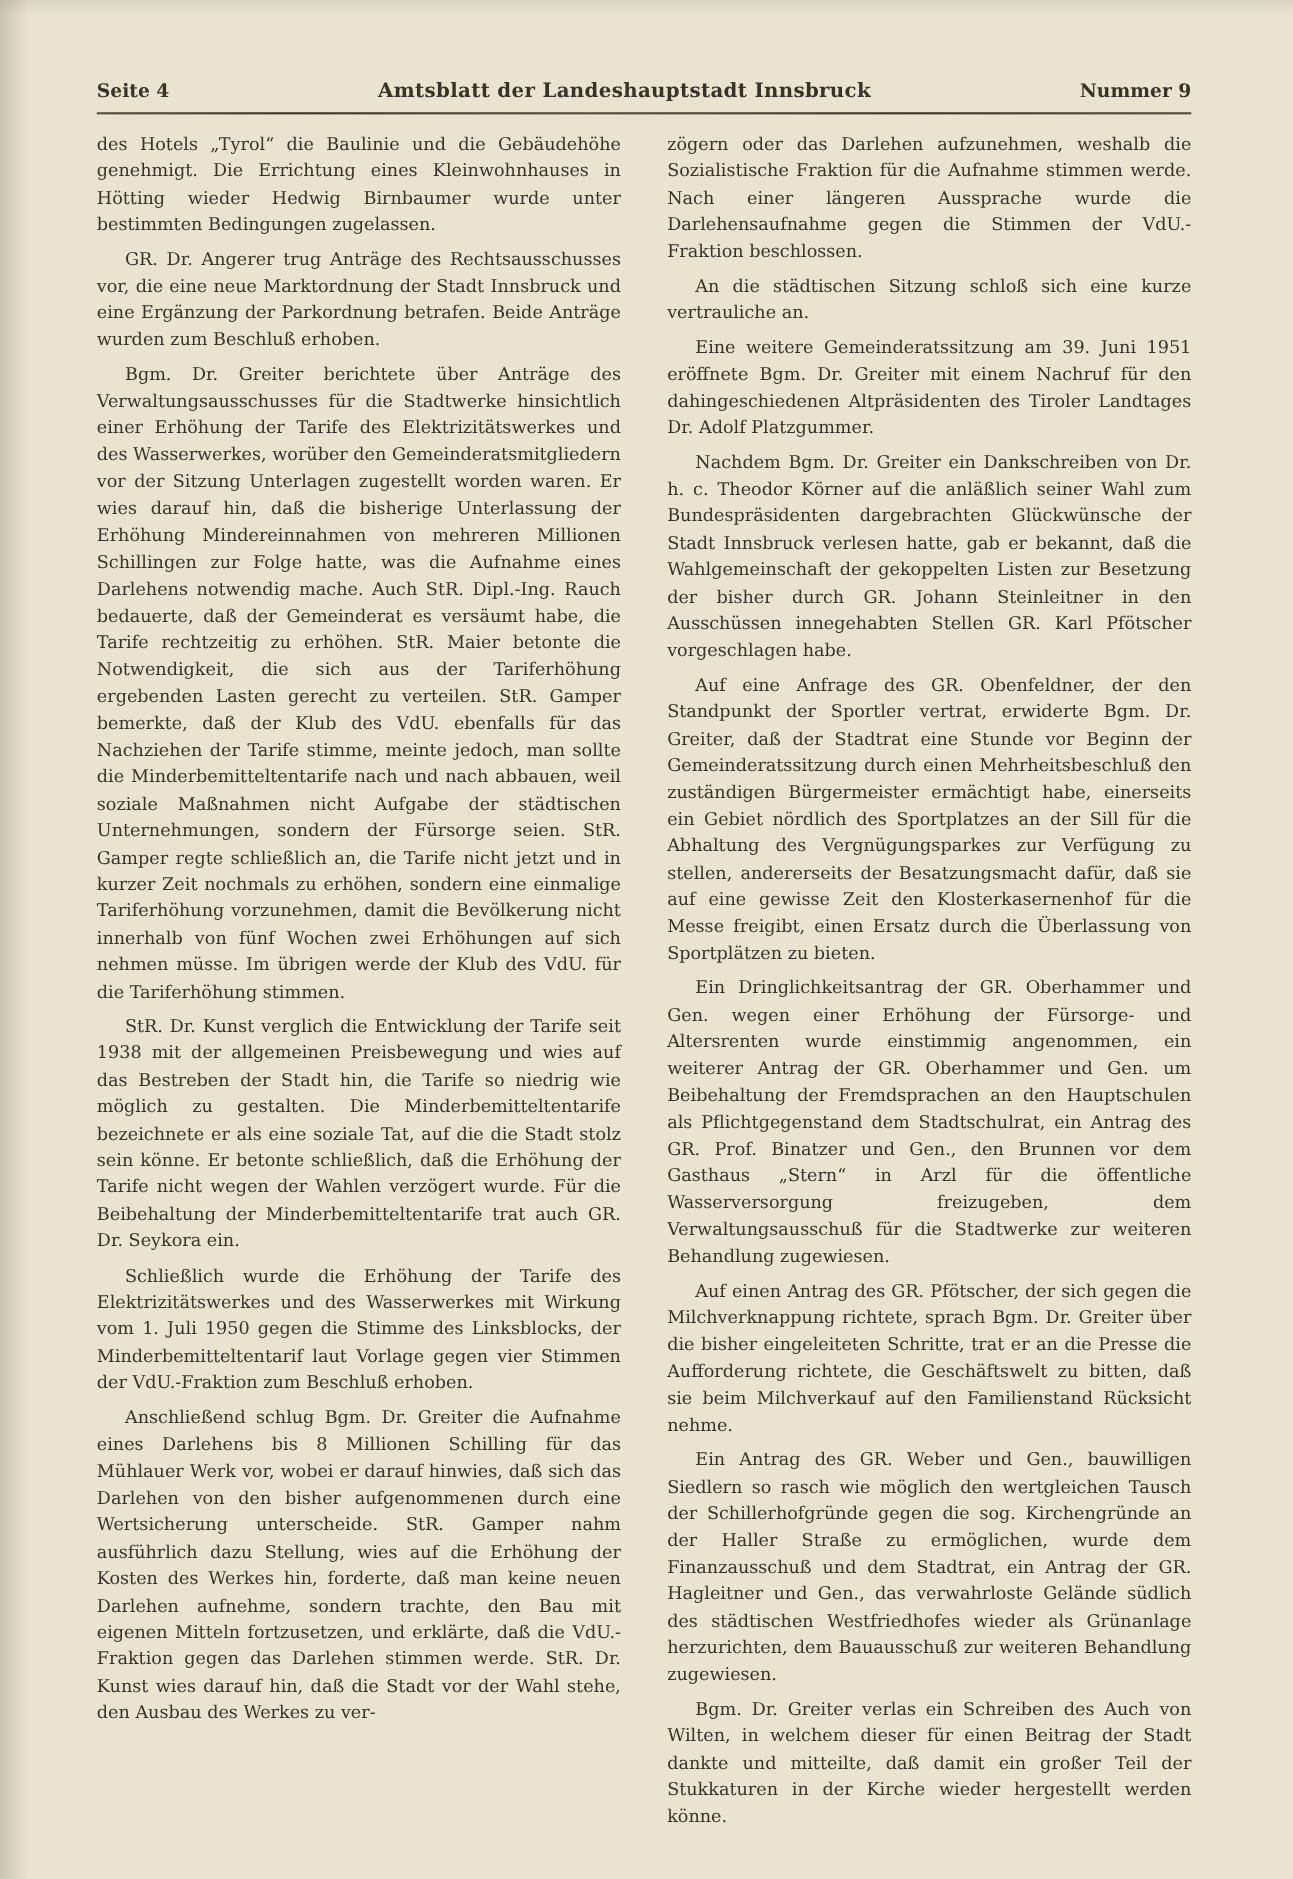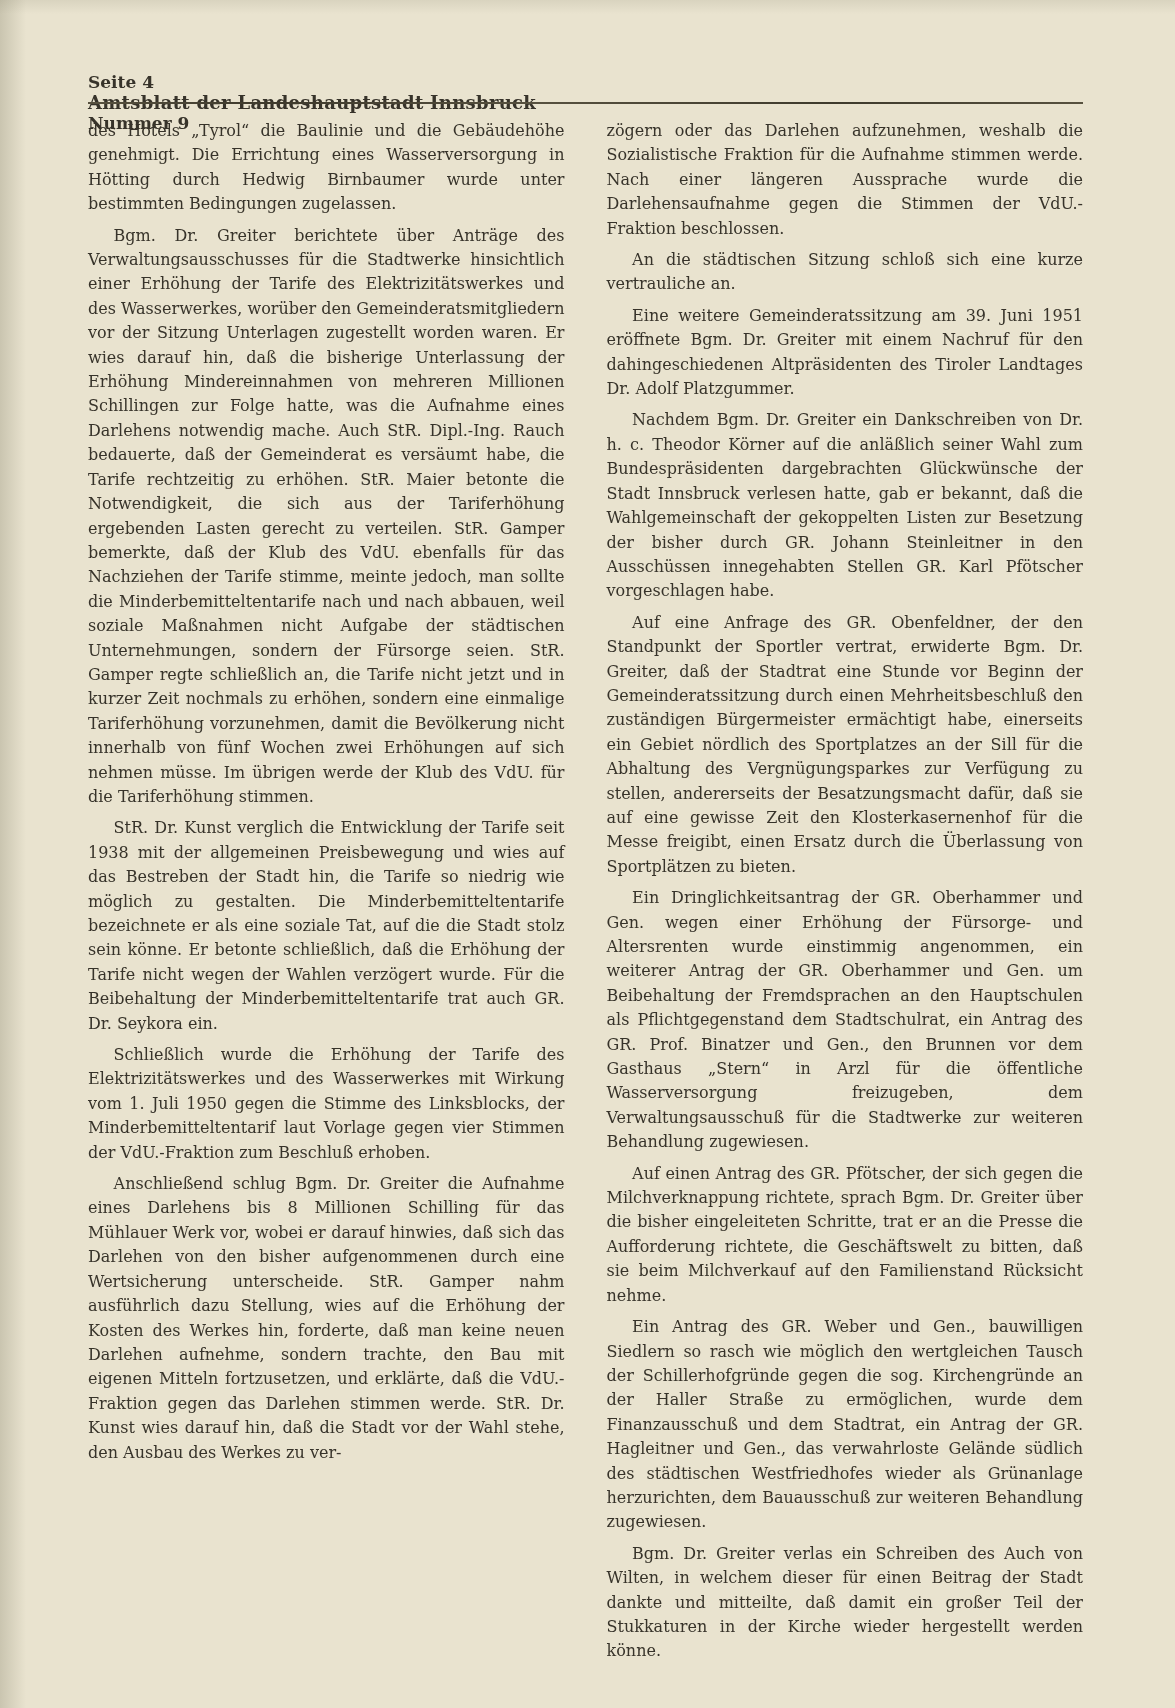--- a/index.html
+++ b/index.html
@@ -21,21 +21,20 @@
     pointer-events:none;
   }
   .page{
     position:absolute;inset:0;
     color:#37332a;
   }
   .masthead{
     position:absolute;top:72px;left:88px;right:92px;
     display:flex;align-items:baseline;
     font-weight:bold;
-    flex-direction:column;
   }
   .masthead .page-label{flex:0 0 auto;font-size:17px;}
   .masthead .journal-title{flex:1 1 auto;text-align:center;font-size:18px;letter-spacing:.3px;}
   .masthead .issue-label{flex:0 0 auto;font-size:17px;}
   .masthead-rule{
     position:absolute;top:102px;left:88px;right:92px;height:2px;
     background:linear-gradient(to right,#57513f 0%,#3e3a2c 18%,#57513f 45%,#3e3a2c 75%,#57513f 100%);
   }
   .columns{
     position:absolute;top:119px;left:88px;right:92px;
@@ -61,21 +60,22 @@
 
   <div class="masthead">
     <span class="page-label">Seite 4</span>
     <span class="journal-title">Amtsblatt der Landeshauptstadt Innsbruck</span>
     <span class="issue-label">Nummer 9</span>
   </div>
   <div class="masthead-rule"></div>
 
   <div class="columns">
     <div class="column">
-        <p class="para">des Hotels „Tyrol“ die Baulinie und die Gebäudehöhe genehmigt. Die Errichtung eines Wasserversorgung in Hötting durch Hedwig Birnbaumer wurde unter bestimmten Bedingungen zugelassen.</p>
+        <p class="para">des Hotels „Tyrol“ die Baulinie und die Gebäudehöhe genehmigt. Die Errichtung eines Kleinwohnhauses in Hötting wieder Hedwig Birnbaumer wurde unter bestimmten Bedingungen zugelassen.</p>
+        <p class="para indent">GR. Dr. Angerer trug Anträge des Rechtsausschusses vor, die eine neue Marktordnung der Stadt Innsbruck und eine Ergänzung der Parkordnung betrafen. Beide Anträge wurden zum Beschluß erhoben.</p>
         <p class="para indent">Bgm. Dr. Greiter berichtete über Anträge des Verwaltungsausschusses für die Stadtwerke hinsichtlich einer Erhöhung der Tarife des Elektrizitätswerkes und des Wasserwerkes, worüber den Gemeinderatsmitgliedern vor der Sitzung Unterlagen zugestellt worden waren. Er wies darauf hin, daß die bisherige Unterlassung der Erhöhung Mindereinnahmen von mehreren Millionen Schillingen zur Folge hatte, was die Aufnahme eines Darlehens notwendig mache. Auch StR. Dipl.-Ing. Rauch bedauerte, daß der Gemeinderat es versäumt habe, die Tarife rechtzeitig zu erhöhen. StR. Maier betonte die Notwendigkeit, die sich aus der Tariferhöhung ergebenden Lasten gerecht zu verteilen. StR. Gamper bemerkte, daß der Klub des VdU. ebenfalls für das Nachziehen der Tarife stimme, meinte jedoch, man sollte die Minderbemitteltentarife nach und nach abbauen, weil soziale Maßnahmen nicht Aufgabe der städtischen Unternehmungen, sondern der Fürsorge seien. StR. Gamper regte schließlich an, die Tarife nicht jetzt und in kurzer Zeit nochmals zu erhöhen, sondern eine einmalige Tariferhöhung vorzunehmen, damit die Bevölkerung nicht innerhalb von fünf Wochen zwei Erhöhungen auf sich nehmen müsse. Im übrigen werde der Klub des VdU. für die Tariferhöhung stimmen.</p>
         <p class="para indent">StR. Dr. Kunst verglich die Entwicklung der Tarife seit 1938 mit der allgemeinen Preisbewegung und wies auf das Bestreben der Stadt hin, die Tarife so niedrig wie möglich zu gestalten. Die Minderbemitteltentarife bezeichnete er als eine soziale Tat, auf die die Stadt stolz sein könne. Er betonte schließlich, daß die Erhöhung der Tarife nicht wegen der Wahlen verzögert wurde. Für die Beibehaltung der Minderbemitteltentarife trat auch GR. Dr. Seykora ein.</p>
         <p class="para indent">Schließlich wurde die Erhöhung der Tarife des Elektrizitätswerkes und des Wasserwerkes mit Wirkung vom 1. Juli 1950 gegen die Stimme des Linksblocks, der Minderbemitteltentarif laut Vorlage gegen vier Stimmen der VdU.-Fraktion zum Beschluß erhoben.</p>
         <p class="para indent">Anschließend schlug Bgm. Dr. Greiter die Aufnahme eines Darlehens bis 8 Millionen Schilling für das Mühlauer Werk vor, wobei er darauf hinwies, daß sich das Darlehen von den bisher aufgenommenen durch eine Wertsicherung unterscheide. StR. Gamper nahm ausführlich dazu Stellung, wies auf die Erhöhung der Kosten des Werkes hin, forderte, daß man keine neuen Darlehen aufnehme, sondern trachte, den Bau mit eigenen Mitteln fortzusetzen, und erklärte, daß die VdU.-Fraktion gegen das Darlehen stimmen werde. StR. Dr. Kunst wies darauf hin, daß die Stadt vor der Wahl stehe, den Ausbau des Werkes zu ver-</p>
       </div>
     <div class="column">
         <p class="para">zögern oder das Darlehen aufzunehmen, weshalb die Sozialistische Fraktion für die Aufnahme stimmen werde. Nach einer längeren Aussprache wurde die Darlehensaufnahme gegen die Stimmen der VdU.-Fraktion beschlossen.</p>
         <p class="para indent">An die städtischen Sitzung schloß sich eine kurze vertrauliche an.</p>
         <p class="para indent">Eine weitere Gemeinderatssitzung am 39. Juni 1951 eröffnete Bgm. Dr. Greiter mit einem Nachruf für den dahingeschiedenen Altpräsidenten des Tiroler Landtages Dr. Adolf Platzgummer.</p>
         <p class="para indent">Nachdem Bgm. Dr. Greiter ein Dankschreiben von Dr. h. c. Theodor Körner auf die anläßlich seiner Wahl zum Bundespräsidenten dargebrachten Glückwünsche der Stadt Innsbruck verlesen hatte, gab er bekannt, daß die Wahlgemeinschaft der gekoppelten Listen zur Besetzung der bisher durch GR. Johann Steinleitner in den Ausschüssen innegehabten Stellen GR. Karl Pfötscher vorgeschlagen habe.</p>

